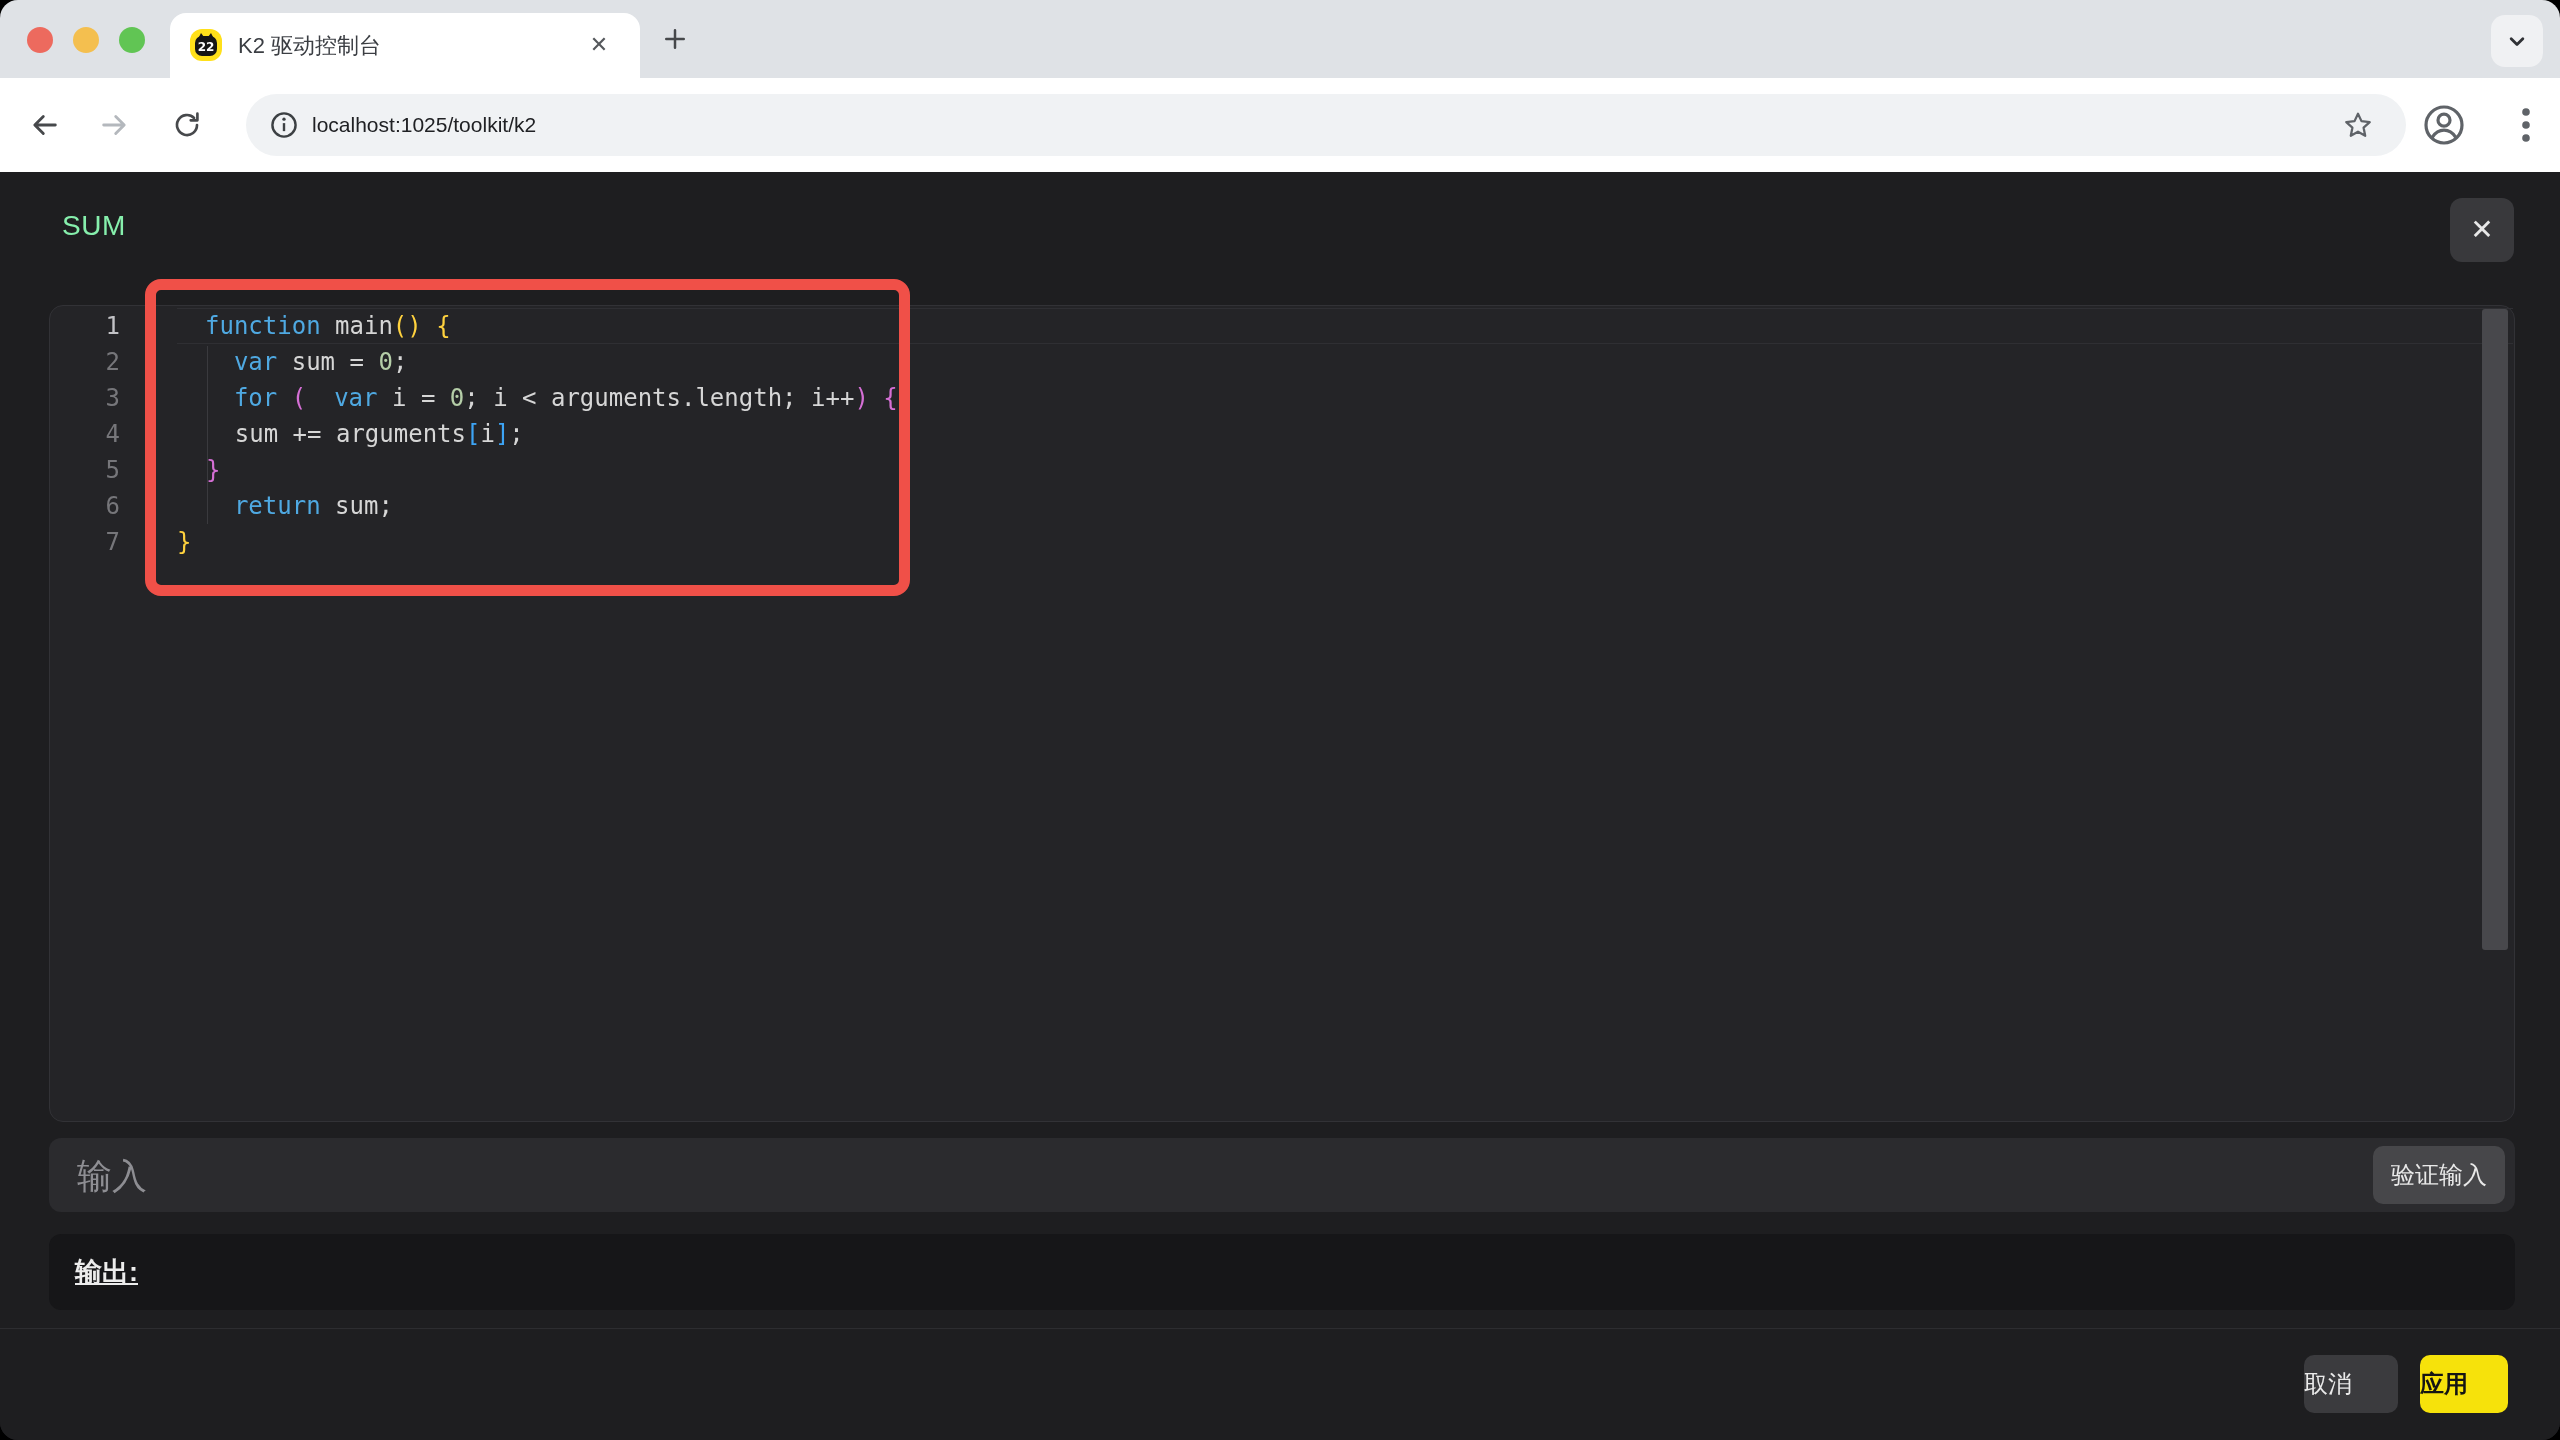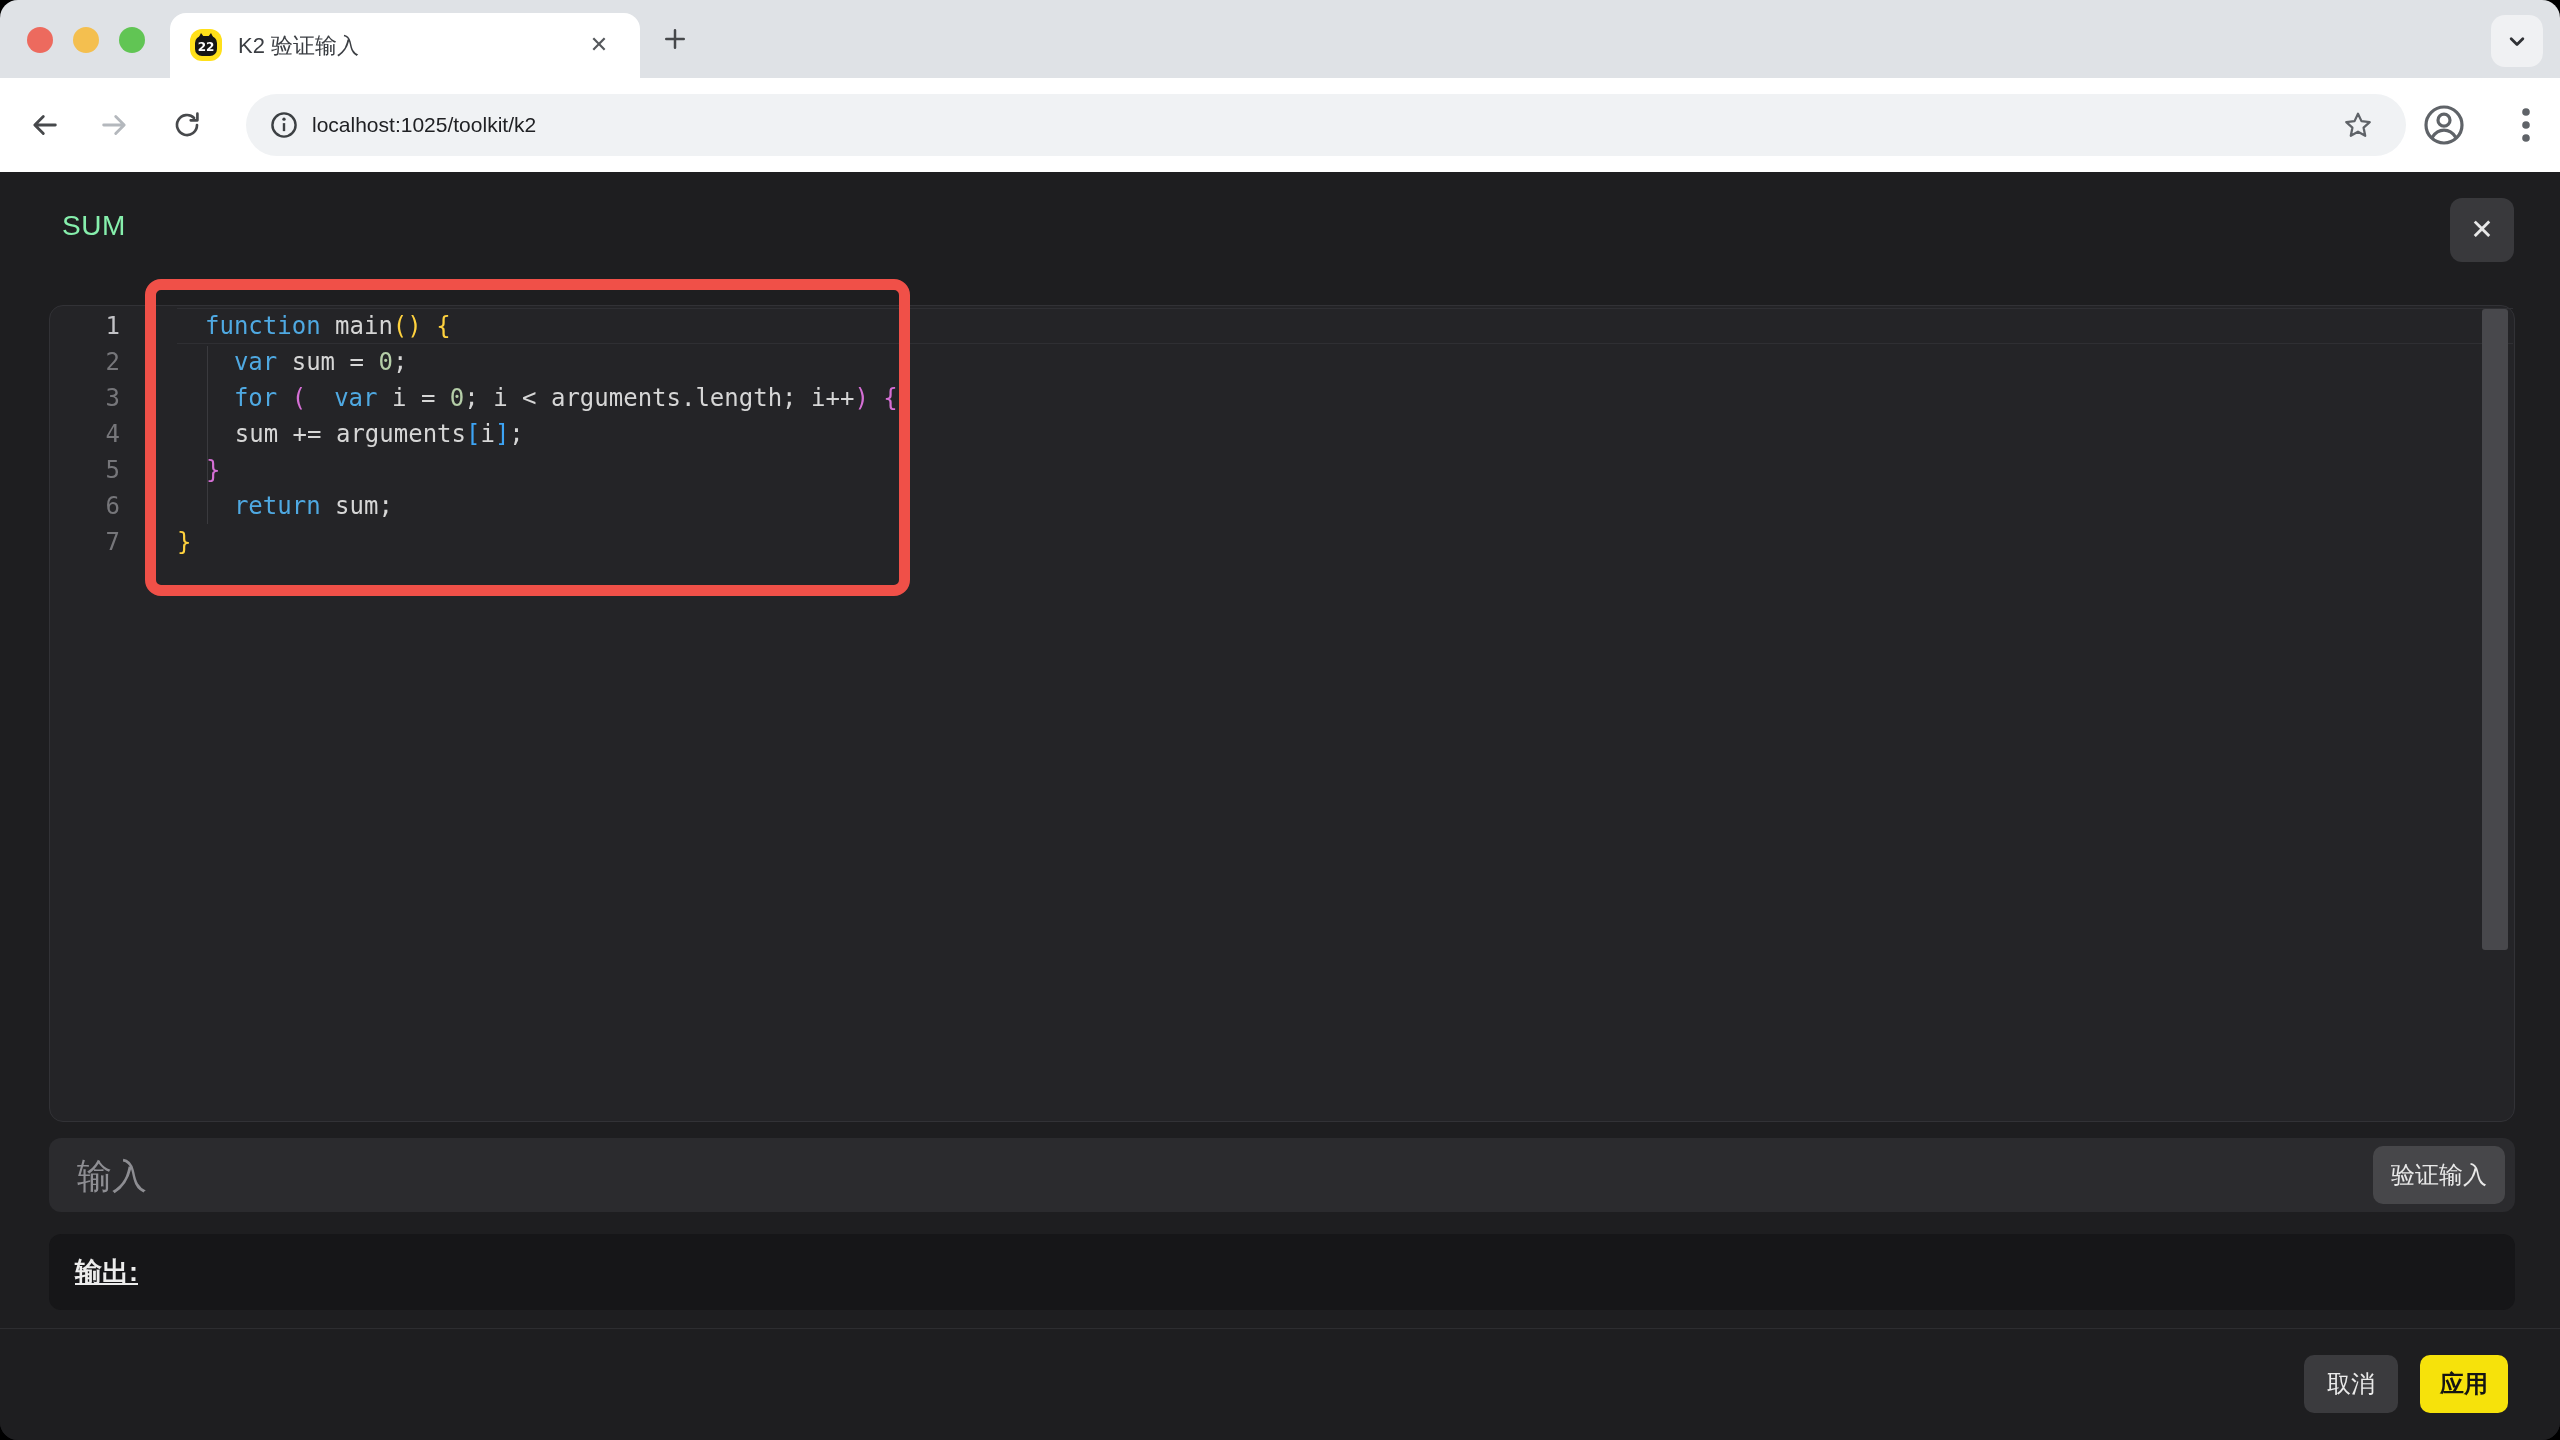--- a/index.html
+++ b/index.html
@@ -53,21 +53,21 @@
   .red-box{position:absolute;left:145px;top:107px;width:765px;height:317px;border:11px solid var(--redbox);border-radius:16px;box-sizing:border-box;z-index:5;}
 
   
   .input-row{position:absolute;left:49px;top:966px;width:2466px;height:74px;background:#2b2b2e;border-radius:12px;}
   .input-field{position:absolute;left:26px;top:0;width:2260px;height:74px;background:transparent;border:none;outline:none;font-size:35px;color:#dddddd;font-family:"Liberation Sans",sans-serif;}
   .input-field::placeholder{color:#8e8e93;}
   .validate-btn{position:absolute;right:10px;top:8px;width:132px;height:58px;background:#47474a;border-radius:10px;color:#e9e9e9;font-size:24px;line-height:58px;text-align:center;}
   .output-panel{position:absolute;left:49px;top:1062px;width:2466px;height:76px;background:#161618;border-radius:12px;}
   .output-label{position:absolute;left:26px;top:0;height:76px;line-height:76px;font-size:27px;font-weight:bold;color:#ececec;text-decoration:underline;}
   .footer-divider{position:absolute;left:0;right:0;top:1156px;height:1px;background:#2d2d30;}
-  .btn{position:absolute;top:1183px;height:58px;border-radius:10px;font-size:24px;line-height:58px;text-align:center;}
+  .btn{position:absolute;top:1183px;height:58px;border-radius:10px;font-size:24px;line-height:58px;}
   .cancel-btn{left:2304px;width:94px;background:#3b3b3e;color:#eaeaea;}
   .apply-btn{left:2420px;width:88px;background:var(--accent);color:#141414;font-weight:bold;}
 
   svg{display:block;}
 </style>
 </head>
 <body>
 
 <div class="window">
 
@@ -78,21 +78,21 @@
 
     <div class="tab">
       <div class="favicon">
         <svg width="32" height="32" viewBox="0 0 32 32">
           <path d="M8 10 L11 4 L14 8 Z" fill="#151515"></path>
           <path d="M18 8 L21 4 L24 10 Z" fill="#151515"></path>
           <rect x="5" y="7" width="22" height="20" rx="7" fill="#151515"></rect>
           <text x="16" y="22" font-size="12" font-weight="bold" fill="#ffffff" text-anchor="middle" font-family="DejaVu Sans, sans-serif">22</text>
         </svg>
       </div>
-      <span class="tab-title">K2 验证输入</span>
+      <span class="tab-title">K2 驱动控制台</span>
       <span class="tab-close">✕</span>
     </div>
 
     <div class="newtab">
       <svg width="30" height="30" viewBox="0 0 24 24">
           <path d="M12 5v14M5 12h14" stroke="currentColor" stroke-width="2" fill="none" stroke-linecap="round"></path>
         </svg>
     </div>
 
     <div class="tabsearch">

